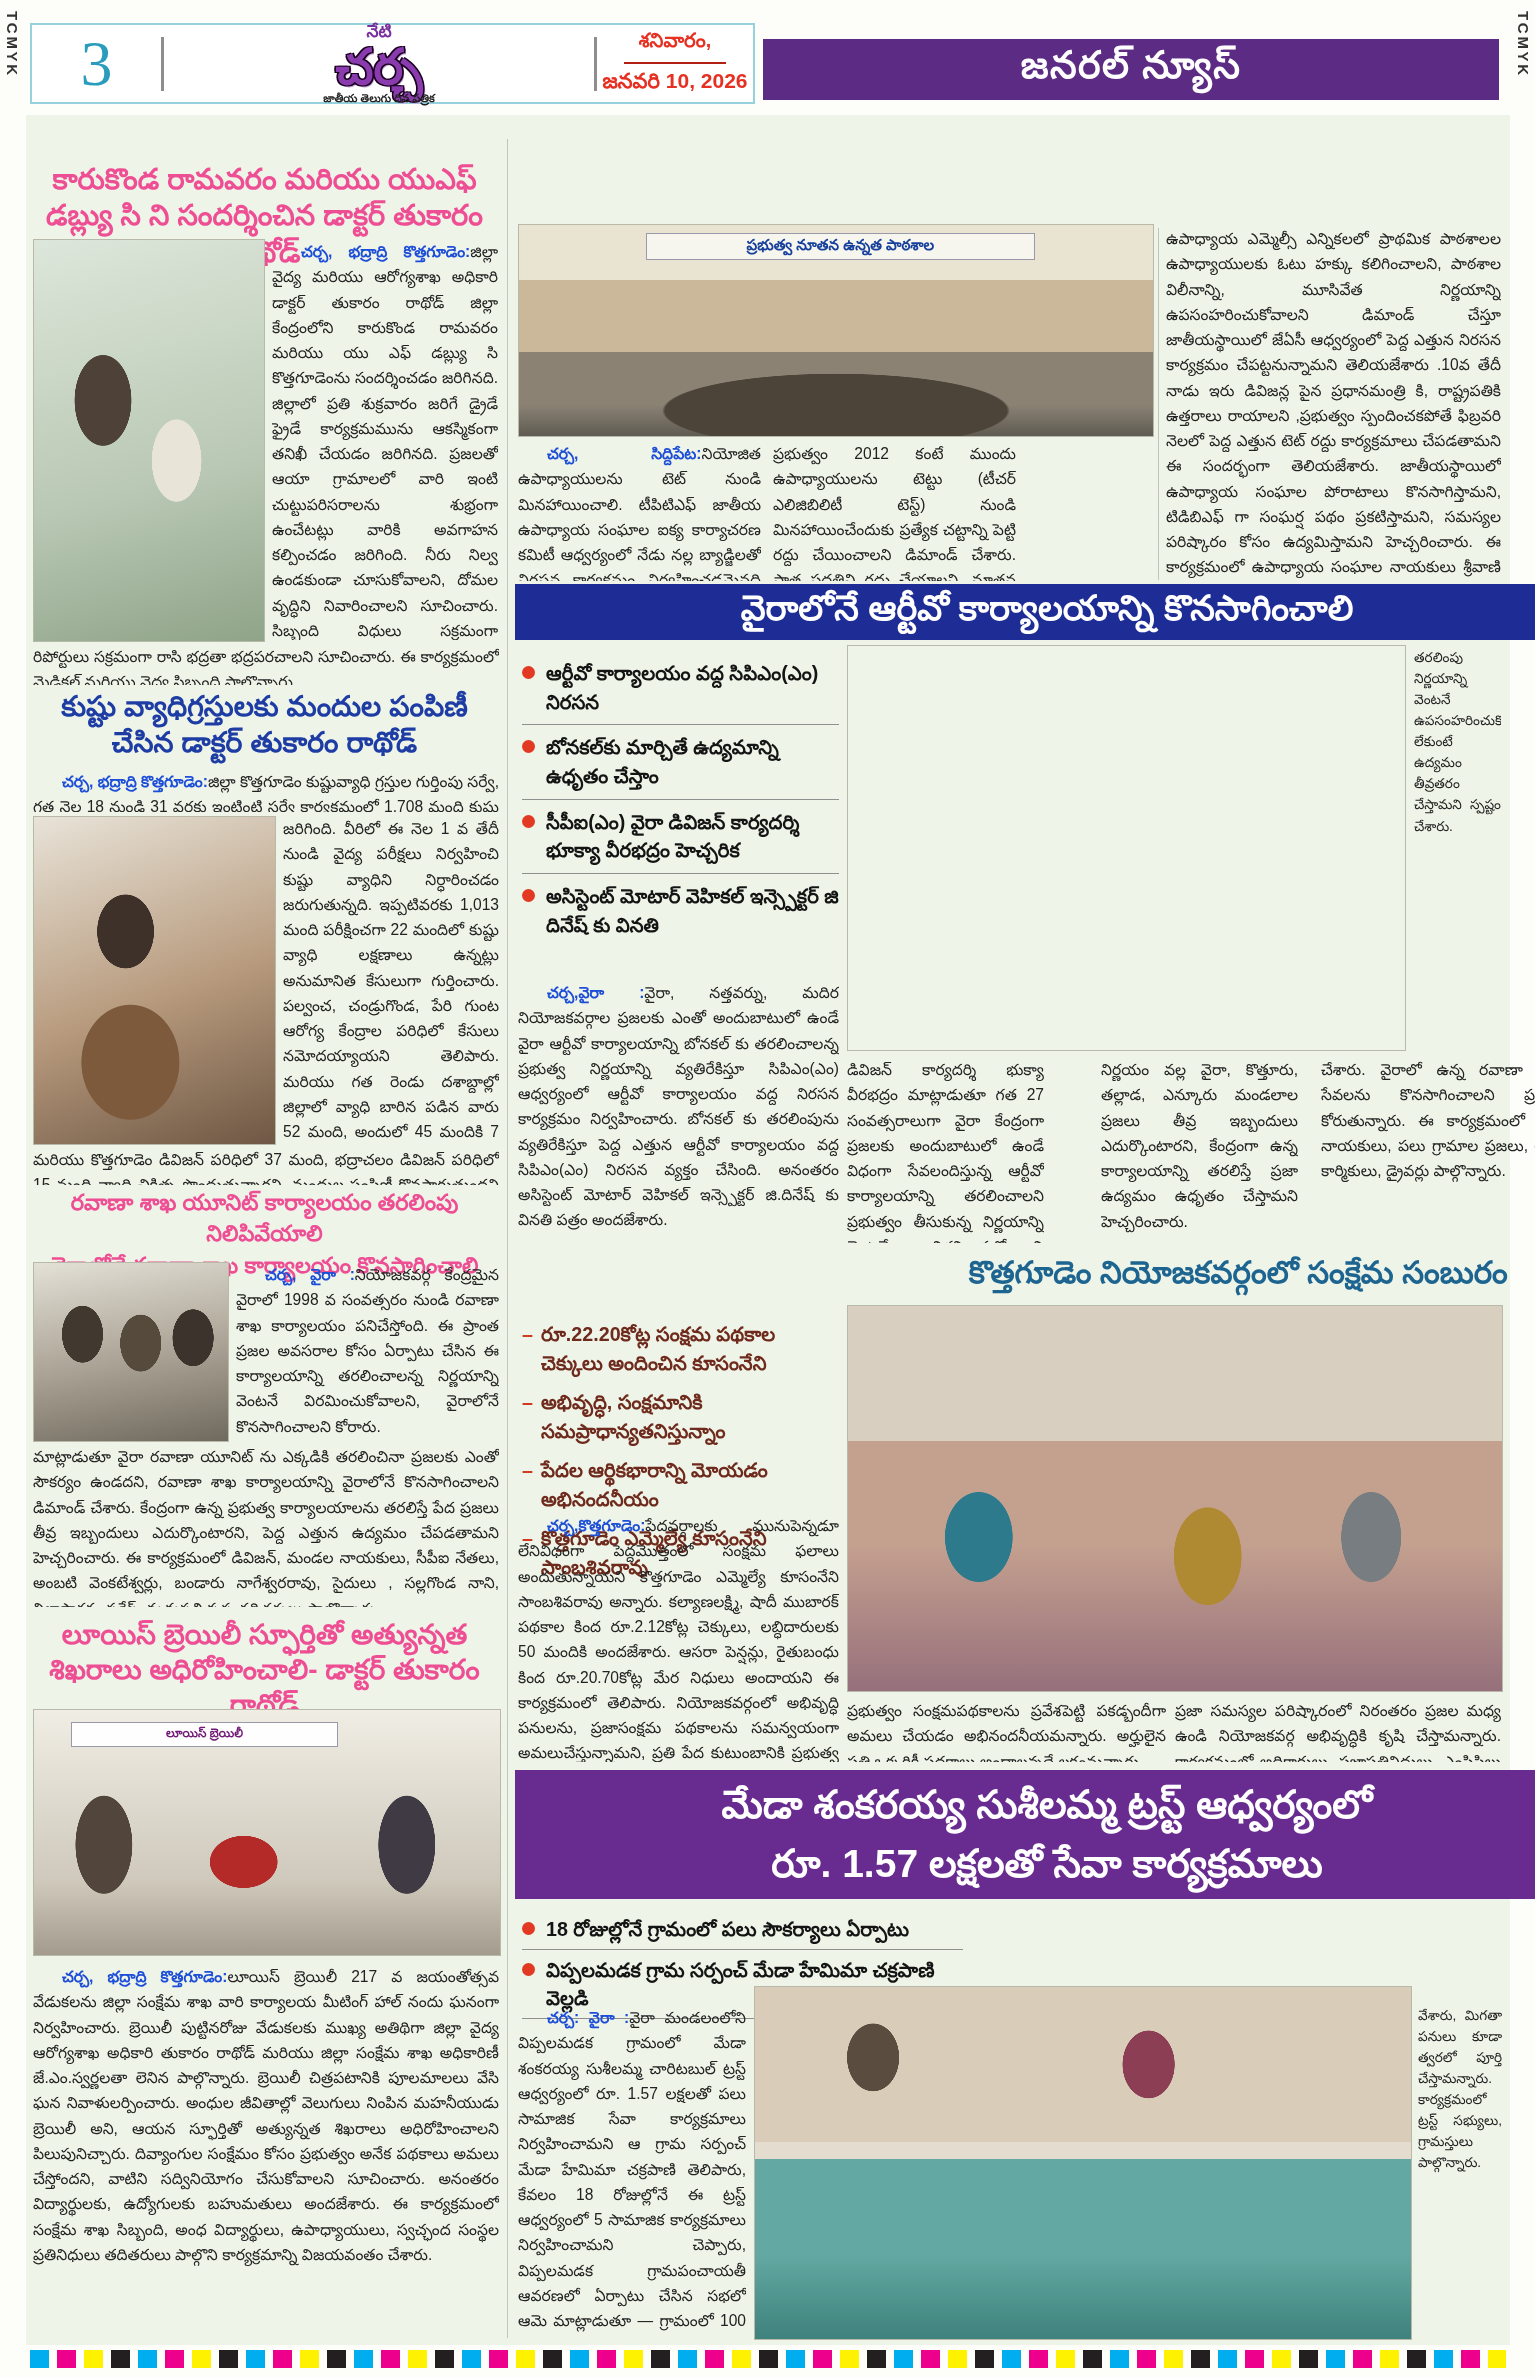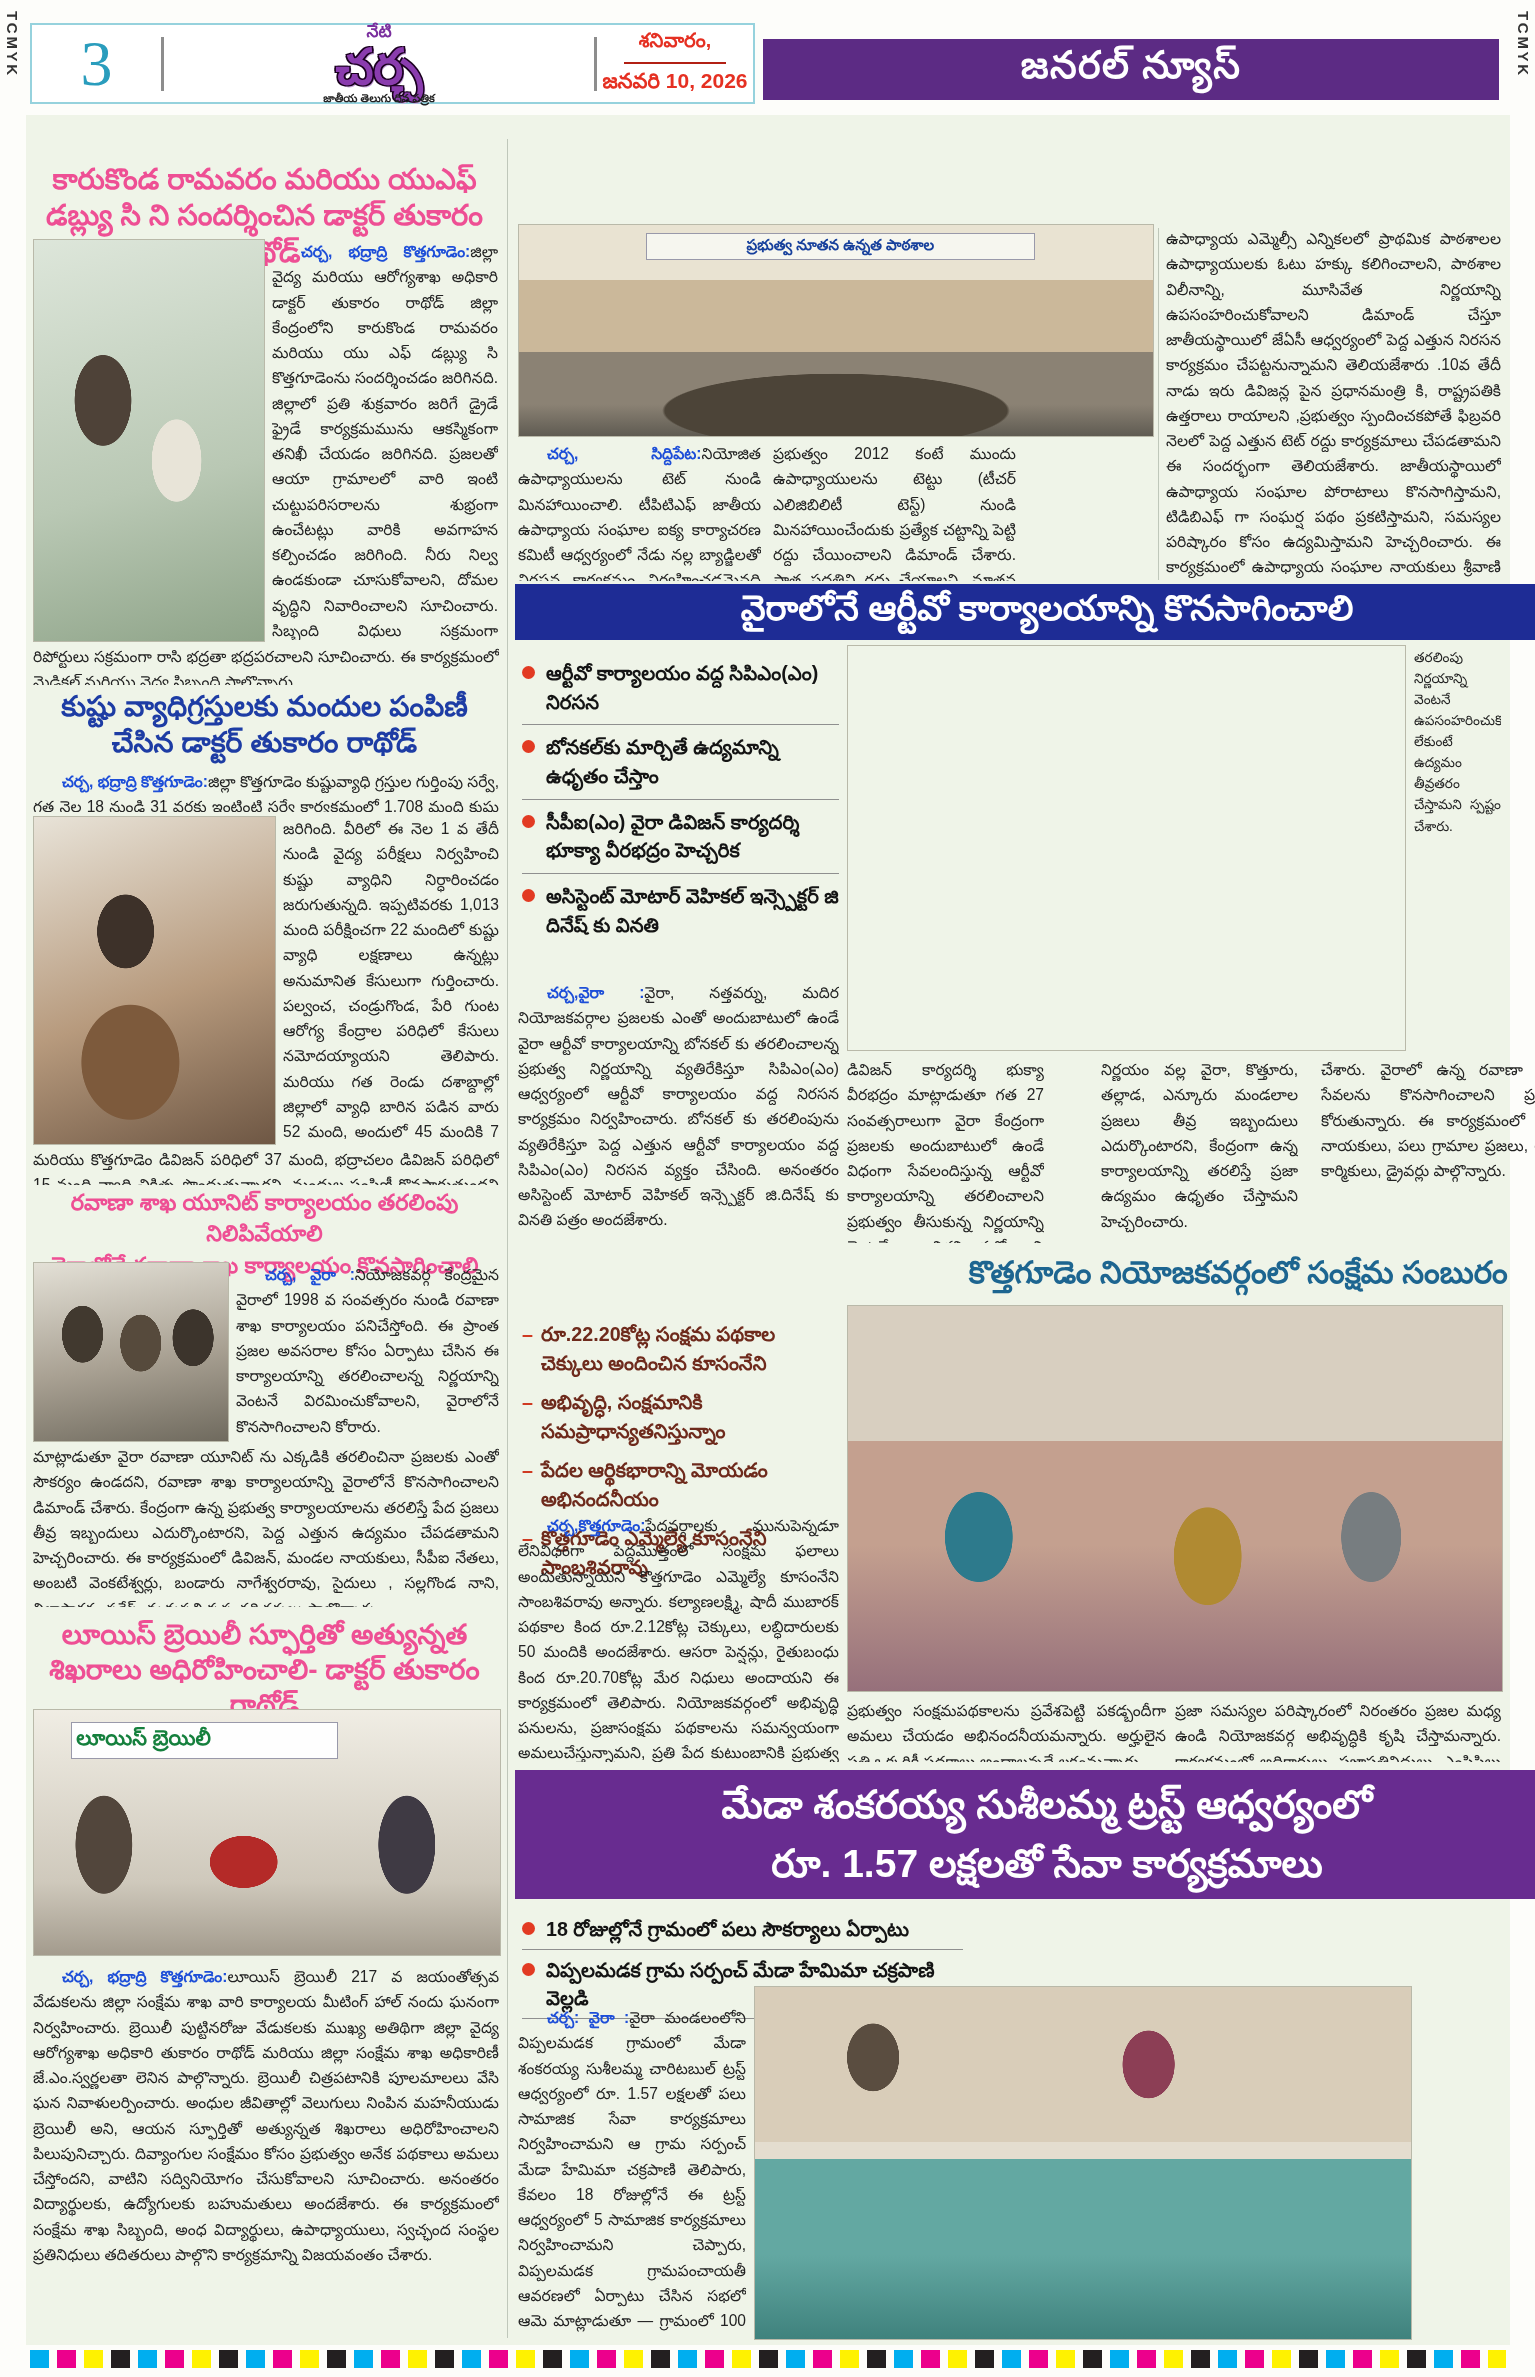--- a/index.html
+++ b/index.html
@@ -68,22 +68,22 @@
       radial-gradient(ellipse 41px 54px at 90% 60%,#b8b09e 0 55%,transparent 56%),
       radial-gradient(ellipse 339px 95px at 50% 80%,#6e6a58 0 60%,transparent 61%),
       linear-gradient(180deg,#9fb08a 0 40%,#b7b9a8 40% 68%,#7d8570);}
   .p7{background:radial-gradient(ellipse 61px 81px at 20% 60%,#2d7a8c 0 55%,transparent 56%),
       radial-gradient(ellipse 61px 88px at 55% 65%,#b08a32 0 55%,transparent 56%),
       radial-gradient(ellipse 54px 81px at 80% 60%,#777d80 0 55%,transparent 56%),
       linear-gradient(180deg,#d8cfc0 0 35%,#c4a08f 35% 62%,#96707b);}
   .p8{background:radial-gradient(ellipse 47px 61px at 18% 20%,#5a4d40 0 55%,transparent 56%),
       radial-gradient(ellipse 47px 61px at 60% 22%,#8c3e55 0 55%,transparent 56%),
       linear-gradient(180deg,#d9cdb9 0 44%,#e4ddcf 44% 49%,#63a8a2 49% 76%,#3f827d);}
-  .photo-banner{position:absolute;left:8%;top:5%;width:55%;background:#fefefe;color:#15803d;
-                font-weight:bold;font-size:21px;text-align:left;padding:2.7px 4.1px;border:0.7px solid #99a;}
+  .photo-banner{position:absolute;left:8%;top:5%;width:55%;background:#fefefe;color:#701a75;
+                font-weight:bold;font-size:12px;text-align:center;padding:2.7px 4.1px;border:0.7px solid #99a;}
   .photo-banner2{position:absolute;left:20%;top:4%;width:60%;background:#f6f6ef;color:#17409c;
                  font-weight:bold;font-size:15px;text-align:center;padding:2px 3.4px;border:0.7px solid #99a;}
   
   .colorbar{left:30px;top:2350px;width:1476px;height:17.6px;
     background:repeating-linear-gradient(90deg,
       #00aeef 0 19px,transparent 19px 27px,
       #ec008c 27px 46px,transparent 46px 54px,
       #fff200 54px 73px,transparent 73px 81px,
       #231f20 81px 100px,transparent 100px 108px);}
 </style>
@@ -223,16 +223,17 @@
       </div>
     <div class="bul-row bul-sep" style="padding:5.4px 0;">
         <span class="dot"></span>
         <span class="bul-text">విప్పలమడక గ్రామ సర్పంచ్ మేడా హేమిమా చక్రపాణి వెల్లడి</span>
       </div>
   </div>
   <div class="abs photo p8" style="left:754px;top:1986px;width:656px;height:352px;"></div>
   <p class="abs body" style="left:518px;top:2005px;width:228px;height:332px;">
     <span class="dl">చర్చ: వైరా :</span><span>వైరా మండలంలోని విప్పలమడక గ్రామంలో మేడా శంకరయ్య సుశీలమ్మ చారిటబుల్ ట్రస్ట్ ఆధ్వర్యంలో రూ. 1.57 లక్షలతో పలు సామాజిక సేవా కార్యక్రమాలు నిర్వహించామని ఆ గ్రామ సర్పంచ్ మేడా హేమిమా చక్రపాణి తెలిపారు, కేవలం 18 రోజుల్లోనే ఈ ట్రస్ట్ ఆధ్వర్యంలో 5 సామాజిక కార్యక్రమాలు నిర్వహించామని చెప్పారు, విప్పలమడక గ్రామపంచాయతీ ఆవరణలో ఏర్పాటు చేసిన సభలో ఆమె మాట్లాడుతూ — గ్రామంలో 100 మందికి ఎల్ఈడీ లైట్లు ఏర్పాటు చేశామన్నారు. గ్రామ పాఠశాల విద్యార్థులకు రూ.75 వేల విలువైన వస్తువులు, మంచినీటి కోసం రూ. 12 వేల విలువైన వాటర్ ప్యూరిఫైయర్ ను అందజేశామని పేర్కొన్నారు. ఇలా 18 రోజుల్లోనే గ్రామంలో పలు సౌకర్యాలు సమకూర్చామన్నారు.</span>
   </p>
+  <p class="abs body body-sm" style="left:1418px;top:2005px;width:84px;height:332px;">వేశారు, మిగతా పనులు కూడా త్వరలో పూర్తి చేస్తామన్నారు. కార్యక్రమంలో ట్రస్ట్ సభ్యులు, గ్రామస్తులు పాల్గొన్నారు.</p>
 
   <div class="abs colorbar"></div>
 </div>
 
 
 </body></html>

